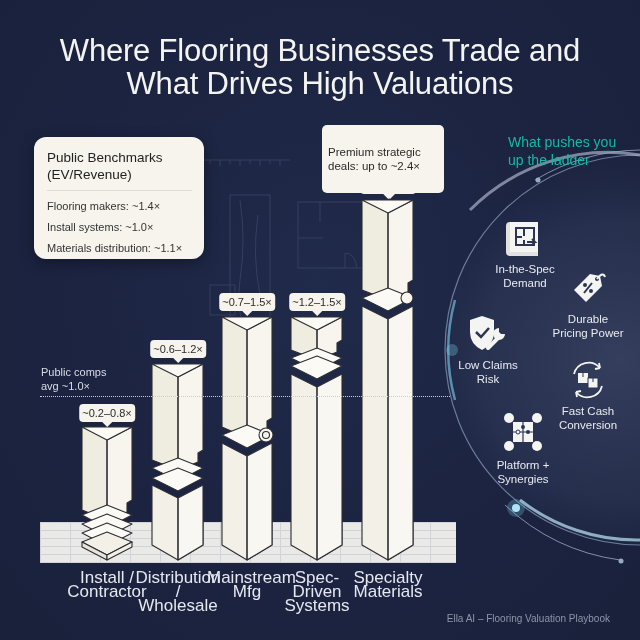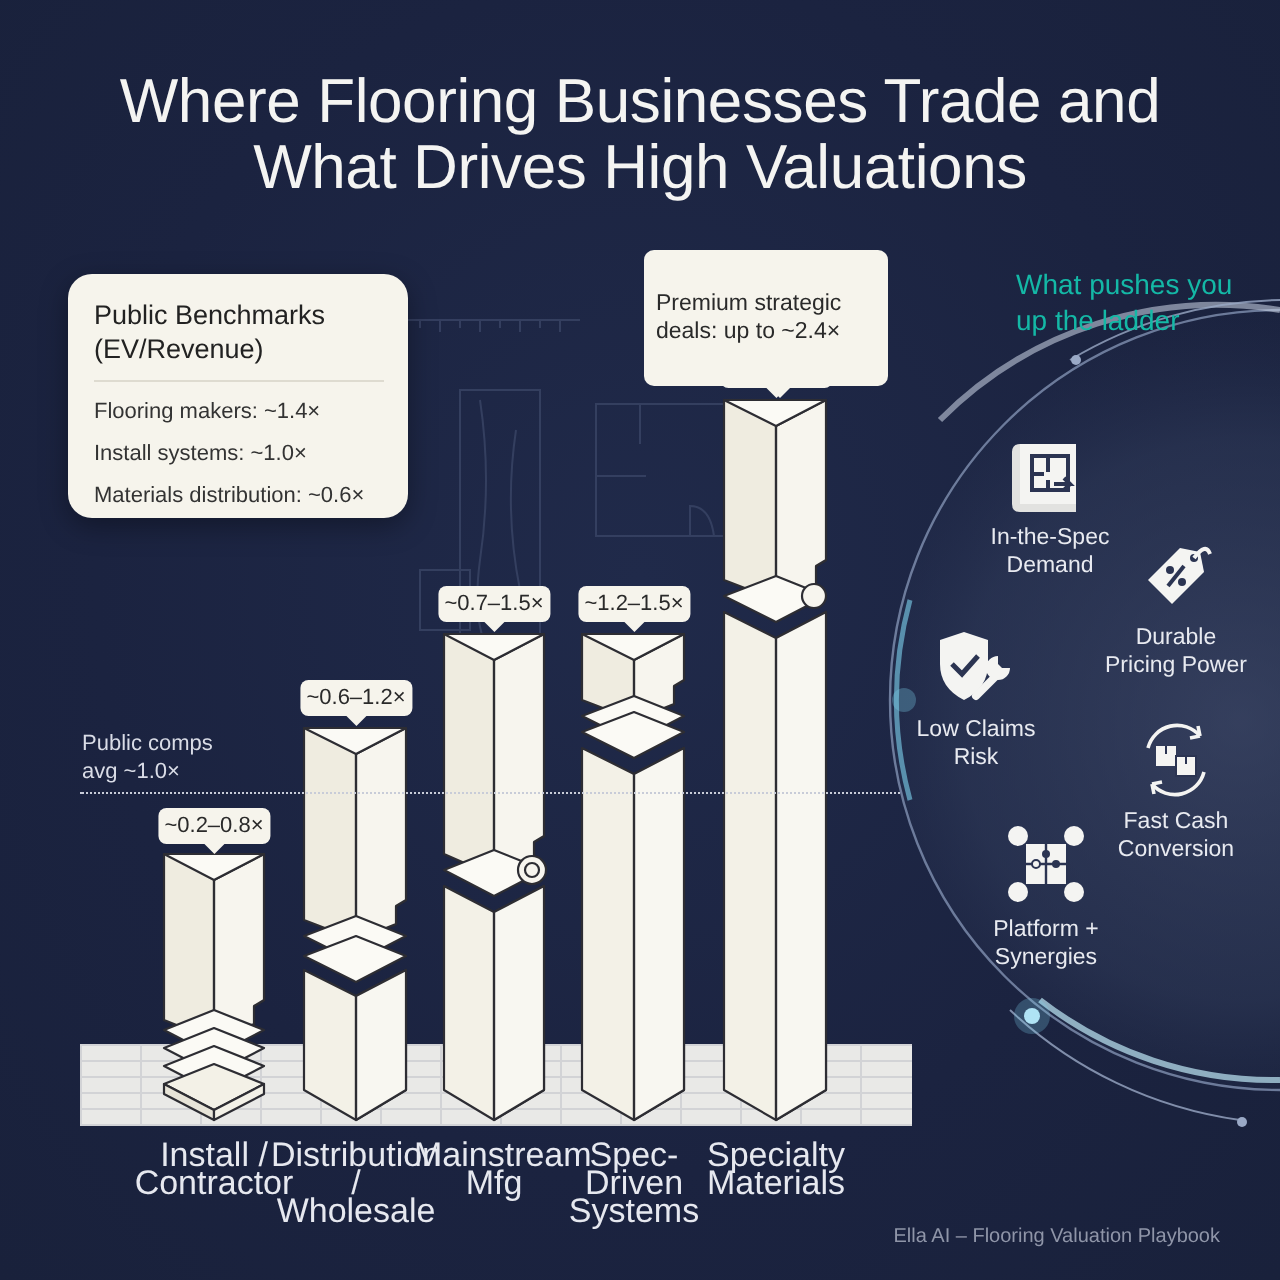--- a/index.html
+++ b/index.html
@@ -75,21 +75,21 @@
 </svg>
 
 <div class="bench">
   <div class="h">
     <div>Public Benchmarks</div>
     <div>(EV/Revenue)</div>
   </div>
   <div class="sep"></div>
   <div class="row">Flooring makers: ~1.4×</div>
   <div class="row">Install systems: ~1.0×</div>
-  <div class="row">Materials distribution: ~0.6×</div>
+  <div class="row">Materials distribution: ~1.1×</div>
 </div>
 
 <div class="floor"></div>
 
 <div class="ref-label">
   <div>Public comps</div>
   <div>avg ~1.0×</div>
 </div>
 
 <svg class="blueprint" width="640" height="640">

